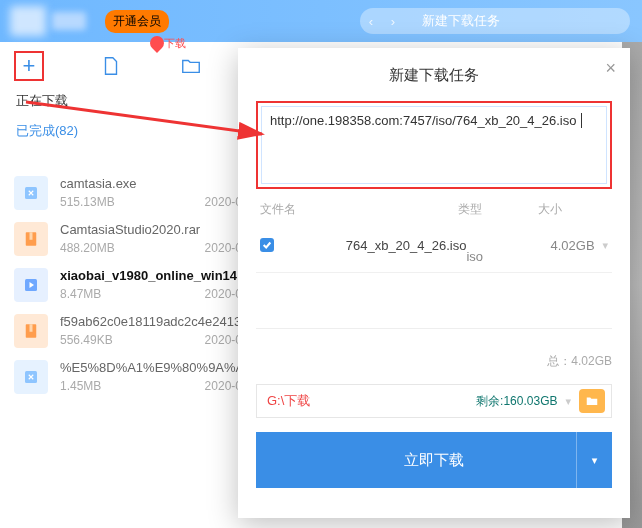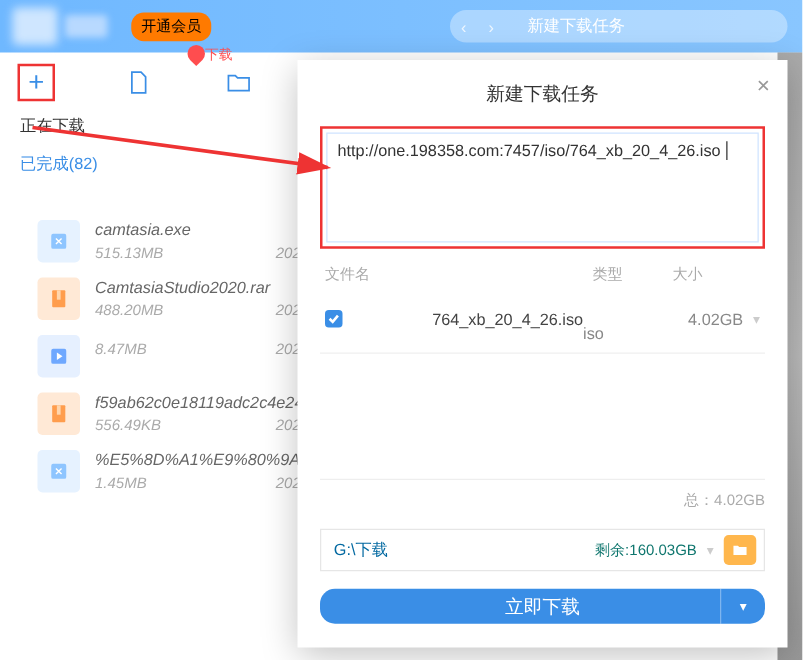--- a/index.html
+++ b/index.html
@@ -21,59 +21,59 @@
   .tool svg { width: 22px; height: 22px; stroke: #3a8ee6; fill: none; stroke-width: 1.5; }
   .dl-marker { position: absolute; left: 150px; top: -8px; display: flex; flex-direction: row; align-items: center; }
   .dl-marker .pin { width: 14px; height: 14px; background: #ff4d4f; border-radius: 50% 50% 50% 0; transform: rotate(-45deg); }
   .dl-marker .txt { font-size: 11px; color: #ff4d4f; margin-top: 2px; }
 
   
   .status { font-size: 13px; color: #333; padding: 2px 16px; }
   .status.done { color: #3a8ee6; padding-top: 10px; padding-bottom: 6px; }
 
   
-  .list { position: absolute; top: 170px; left: 16px; width: 290px; bottom: 0; overflow: hidden; font-style: italic; }
+  .list { position: absolute; top: 170px; left: 0; width: 290px; bottom: 0; overflow: hidden; }
   .item { display: flex; padding: 6px 14px; gap: 12px; }
   .thumb { width: 34px; height: 34px; border-radius: 4px; flex: 0 0 34px; display:flex; align-items:center; justify-content:center; }
   .thumb.exe { background: #e6f2ff; }
   .thumb.rar { background: #ffe9d6; }
   .thumb.vid { background: #e6f0ff; }
   .thumb svg { width:18px; height:18px; }
   .meta { flex: 1; min-width: 0; }
   .fname { font-size: 13px; color: #666; white-space: nowrap; overflow: hidden; text-overflow: ellipsis; }
   .fname.bold { color: #111; font-weight: 600; }
   .sub { display: flex; justify-content: space-between; font-size: 12px; color: #aaa; margin-top: 4px; }
 
   
   .rcol { position: absolute; right: 0; top: 42px; bottom: 0; width: 20px; background: linear-gradient(#555,#777,#333); opacity:.5; }
 
   
   .dialog { position: absolute; left: 238px; top: 48px; width: 392px; height: 470px; background: #fff; box-shadow: 0 6px 28px rgba(0,0,0,.25); padding: 14px 18px 16px; }
   .dlg-close { position: absolute; top: 10px; right: 14px; color: #999; font-size: 18px; cursor: pointer; }
   .dlg-title { text-align: center; font-size: 15px; color: #333; margin: 4px 0 16px; }
-  .url-box { border: 2px solid #e33; height: 98px; padding: 8px 10px; font-size: 13px; color: #333; position: relative; }
+  .url-box { border: 2px solid #e33; height: 88px; padding: 8px 10px; font-size: 13px; color: #333; position: relative; }
   .url-box .inner { border:1px solid #d0e4ff; position:absolute; inset:3px; padding:6px 8px; word-break: break-all; }
-  .col-head { display: flex; font-size: 12px; color: #aaa; margin-top: 12px; padding: 0 4px; }
+  .col-head { display: flex; font-size: 12px; color: #aaa; margin-top: 12px; padding: 0 4px; gap: 16px; }
   .col-head .c1 { flex: 1; }
   .col-head .c2 { width: 64px; }
   .col-head .c3 { width: 70px; }
   .file-row { display: flex; align-items: center; font-size: 13px; color: #444; padding: 8px 4px; border-bottom: 1px solid #f0f0f0; }
   .file-row .cb { width: 14px; height: 14px; background: #3a8ee6; border-radius: 3px; margin-right: 8px; display:flex; align-items:center; justify-content:center; }
   .file-row .cb svg { width:10px; height:10px; stroke:#fff; stroke-width:2.5; fill:none; }
   .file-row .c1 { flex: 1; text-align: right; }
   .file-row .c2 { width: 64px; color:#888;margin-top:23px; }
   .file-row .c3 { width: 52px; color:#888;margin-left:20px; }
   .file-row .chev { color:#ccc; font-size:11px; }
-  .total { text-align: right; font-size: 12px; color: #aaa; margin-top: 100px; border-top: 1px solid #eee; padding-top: 8px; }
+  .total { text-align: right; font-size: 12px; color: #aaa; margin-top: 55px; border-top: 1px solid #eee; padding-top: 24px; }
   .path-row { margin-top: 14px; border:1px solid #e6e6e6; height: 34px; display:flex; align-items:center; padding:0 6px 0 10px; font-size:13px; }
-  .path-row .p1 { flex:1; color:#0369a1; }
+  .path-row .p1 { flex:1; color:#ef4444; }
   .path-row .p2 { color:#0f766e; font-size:12px; }
   .path-row .chev { color:#ccc; font-size:11px; margin:0 8px; }
   .path-row .folder { width:26px; height:24px; background:#ffb74d; border-radius:4px; display:flex; align-items:center; justify-content:center; }
-  .dl-btn { margin-top: 14px; background:#3a8ee6; color:#fff; height:28px; display:flex; align-items:center; justify-content:center; font-size:15px; position:relative; cursor:pointer;border-radius:12px; }
+  .dl-btn { margin-top: 14px; background:#3a8ee6; color:#fff; height:56px; display:flex; align-items:center; justify-content:center; font-size:15px; position:relative; cursor:pointer; }
   .dl-btn .split { position:absolute; right:0; top:0; bottom:0; width:36px; border-left:1px solid rgba(255,255,255,.35); display:flex; align-items:center; justify-content:center; font-size:11px; }
 
   
   .arrow-svg { position:absolute; left:22px; top:56px; width:270px; height:90px; pointer-events:none; }
 </style>
 </head>
 <body>
 
 <div class="header">
   <div class="avatar-blur"></div>
@@ -148,20 +148,21 @@
       </div>
     </div>
     <div class="item">
       <div class="thumb vid">
         <svg viewBox="0 0 24 24">
           <rect x="4" y="4" width="16" height="16" rx="2" fill="#6fa8ff"></rect>
           <path d="M10 8l6 4-6 4z" fill="#fff"></path>
         </svg>
       </div>
       <div class="meta">
+        <div class="fname bold">xiaobai_v1980_online_win14</div>
         <div class="sub">
           <span>8.47MB</span>
           <span>2020-06-05 1</span>
         </div>
       </div>
     </div>
     <div class="item">
       <div class="thumb rar">
         <svg viewBox="0 0 24 24">
           <rect x="5" y="3" width="14" height="18" rx="1" fill="#ff9d4d"></rect>

